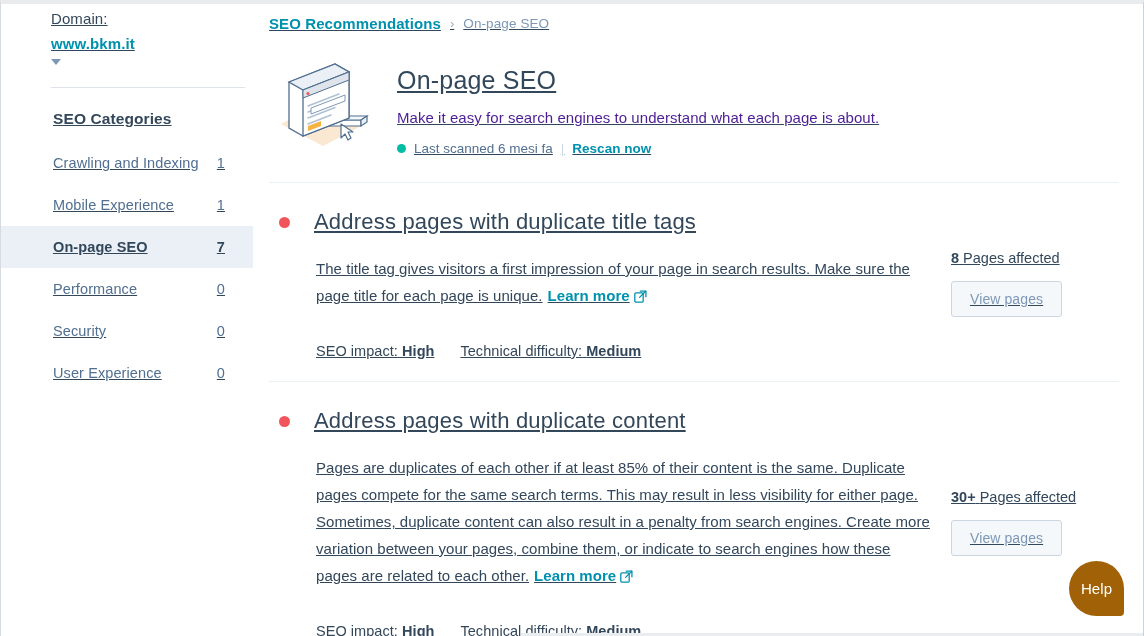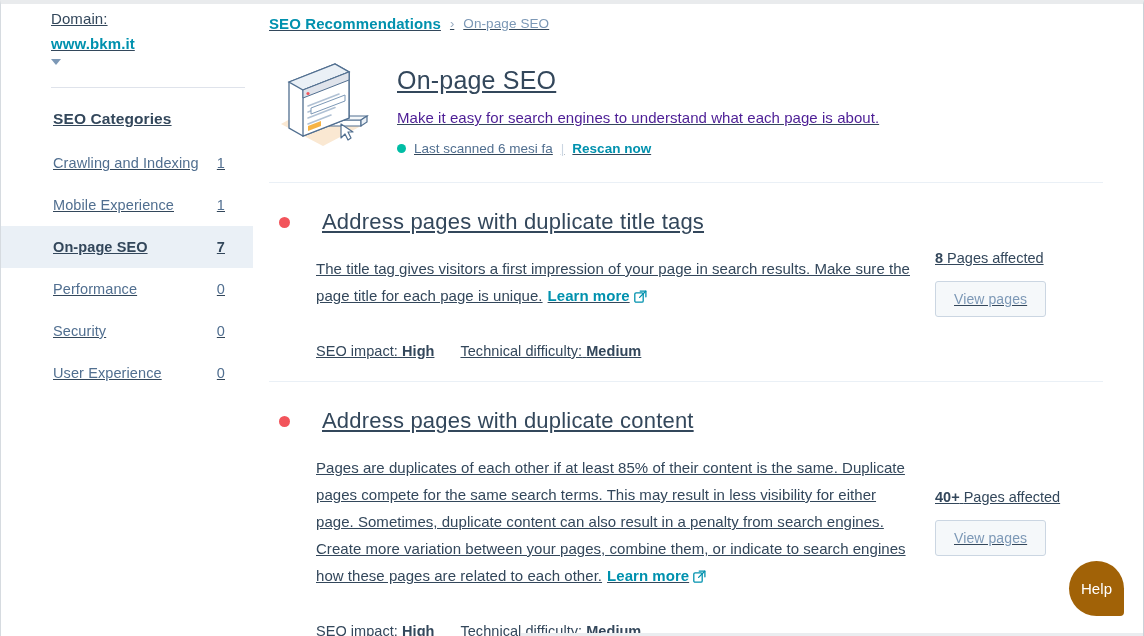--- a/index.html
+++ b/index.html
@@ -110,21 +110,21 @@
   }
   .nav-item.active .count {
     color: #33475b;
     font-weight: bold;
   }
 
   
   .content {
     flex: 1 1 auto;
     box-sizing: border-box;
-    padding: 0 40px 0 16px;
+    padding: 0 24px 0 16px;
     position: relative;
   }
   .breadcrumb {
     display: flex;
     align-items: center;
     gap: 9px;
     padding-top: 11px;
     font-size: 15px;
   }
   .bc-link {
@@ -206,21 +206,21 @@
     gap: 0;
   }
   .rec-left {
     flex: 1 1 auto;
     min-width: 0;
     padding-right: 18px;
   }
   .rec-head {
     display: flex;
     align-items: center;
-    gap: 32px;
+    gap: 24px;
   }
   .dot-red {
     width: 11px;
     height: 11px;
     border-radius: 50%;
     background: #f2545b;
     flex: 0 0 11px;
     margin-left: 10px;
   }
   .rec-title {
@@ -460,21 +460,21 @@
                     <line x1="11.7" y1="1.3" x2="5.6" y2="7.4" stroke="#0091ae" stroke-width="1.3" stroke-linecap="round"></line>
                   </svg></span></span>
           </div>
           <div class="rec-meta">
             <span><span>SEO impact:</span> <b>High</b></span>
             <span><span>Technical difficulty:</span> <b>Medium</b></span>
           </div>
         </div>
         <div class="rec-right">
           <div class="pages-affected">
-            <b>40+</b>
+            <b>30+</b>
             <span>Pages affected</span>
           </div>
           <button class="view-pages-btn">View pages</button>
         </div>
       </section>
 
       <div class="bottom-strip"></div>
     </main>
   </div>
 

